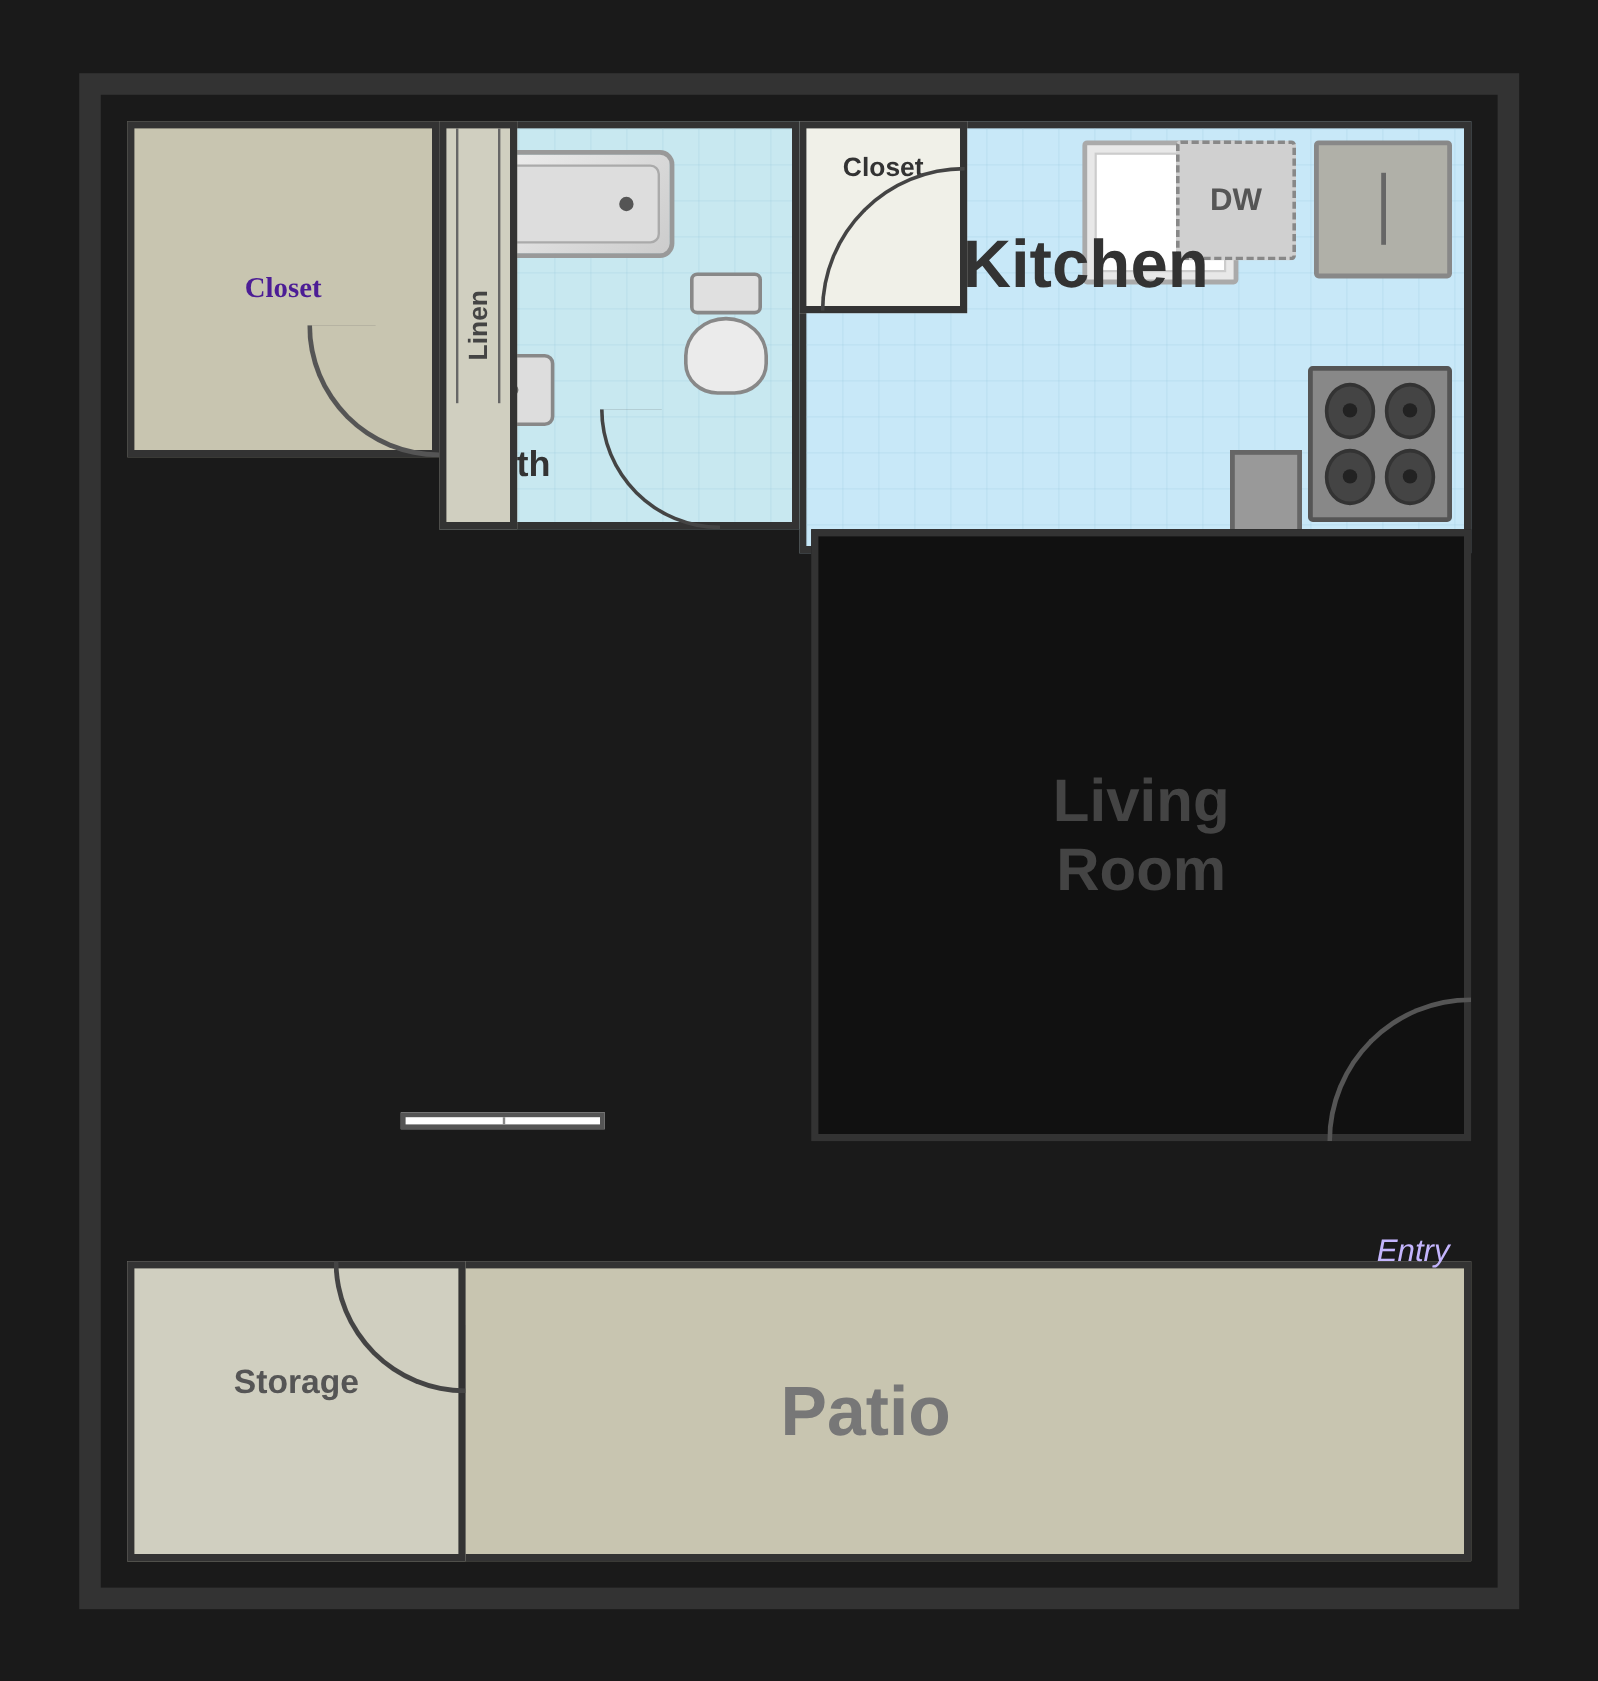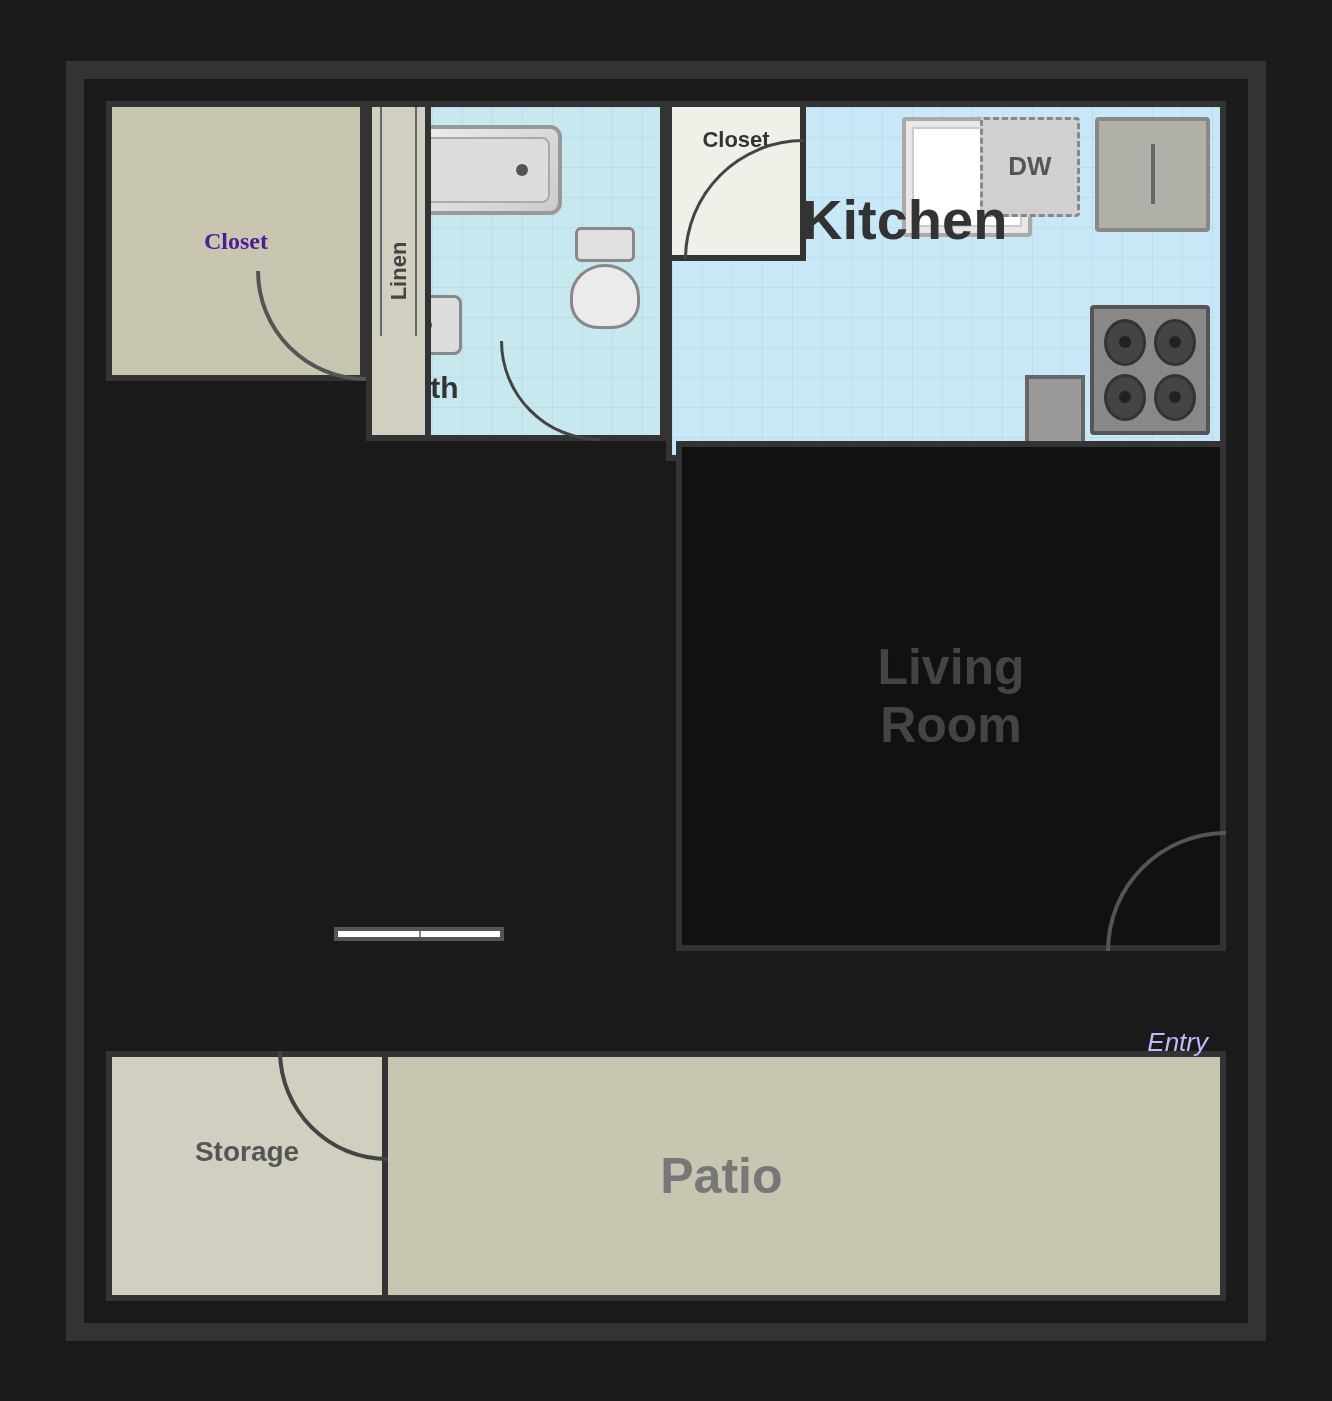--- a/index.html
+++ b/index.html
@@ -346,21 +346,21 @@
       right: 22px;
       height: 250px;
       background: #c8c5b0;
       border: 6px solid #333;
     }
     .patio-label {
       position: absolute;
       top: 50%;
       left: 55%;
       transform: translate(-50%, -50%);
-      font-size: 50px;
+      font-size: 58px;
       font-weight: bold;
       color: #777;
     }
 
     
     .storage-area {
       position: absolute;
       bottom: 22px;
       left: 22px;
       width: 282px;

